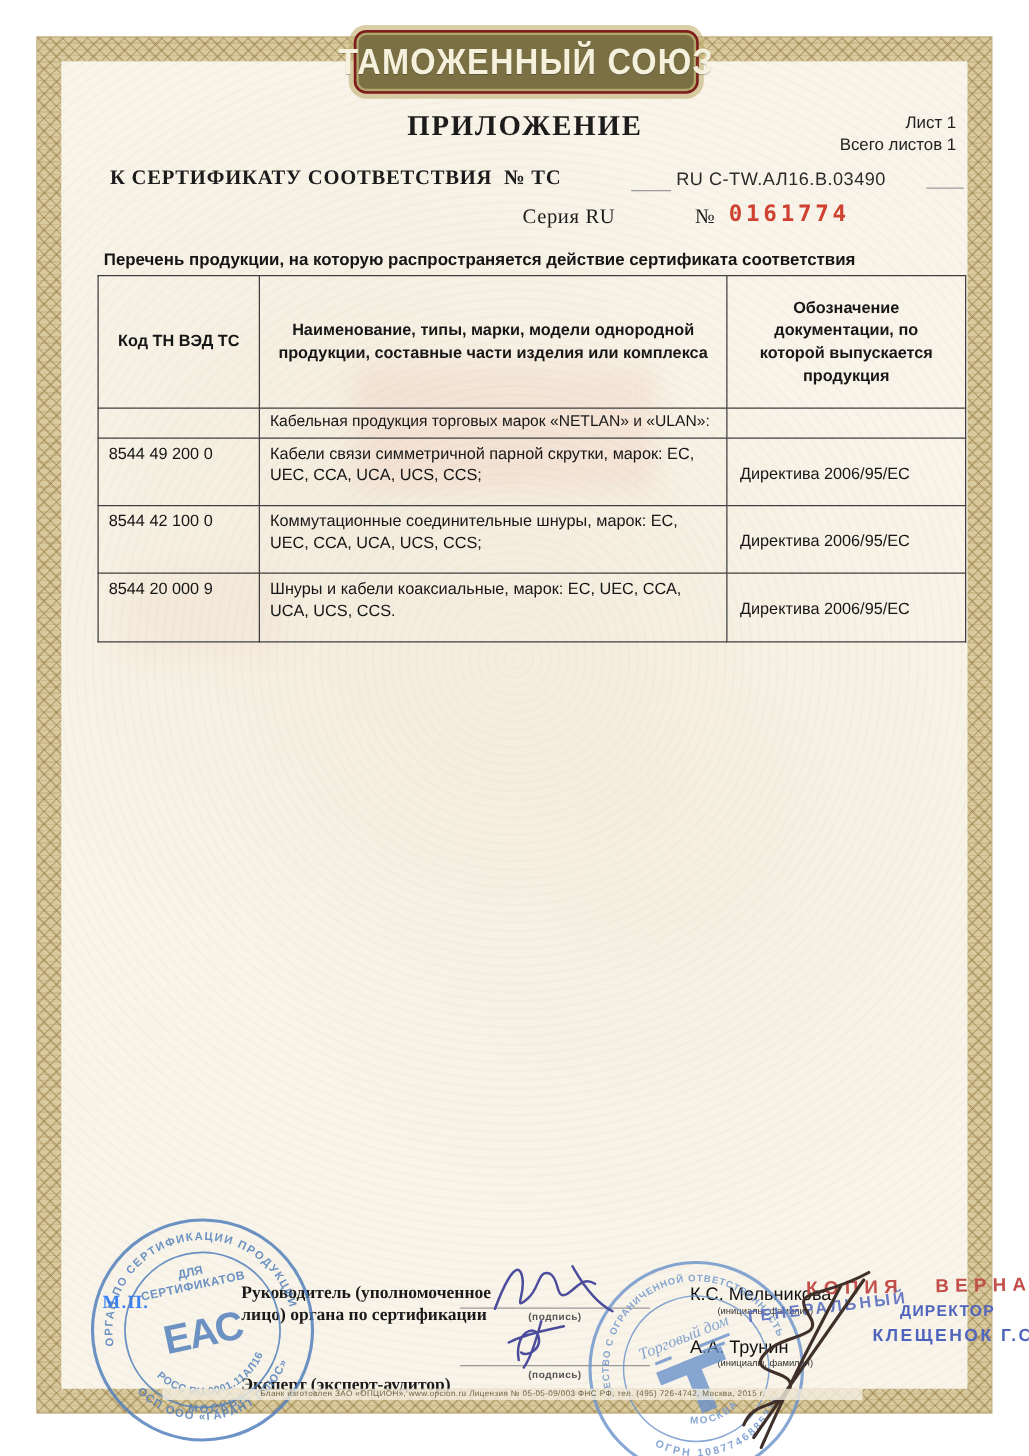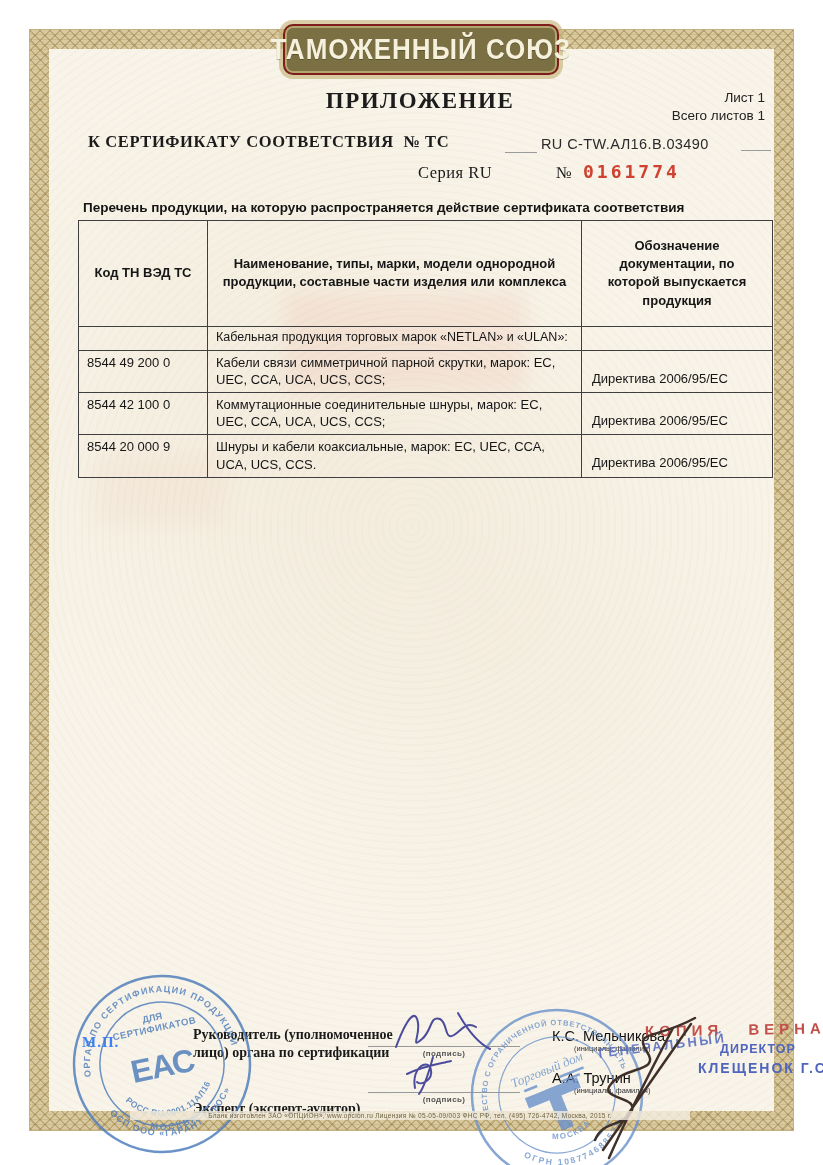--- a/index.html
+++ b/index.html
@@ -55,21 +55,21 @@
   .num-sign{left:556px;top:163px;font-family:"Liberation Serif", serif;font-size:16.5px;color:#1b1b1b;}
   .serial{left:583px;top:161px;font-family:"DejaVu Sans Mono", monospace;font-weight:bold;font-size:18px;
     letter-spacing:3px;color:#cf4130;}
 
   
   .tbl-caption{left:83px;top:200px;width:660px;font-weight:bold;font-size:13.5px;color:#151515;}
   table.products{left:78px;top:220px;width:694px;border-collapse:collapse;table-layout:fixed;position:absolute;}
   table.products th, table.products td{border:1px solid #3f3f3f;color:#161616;background:transparent;}
   table.products th{font-size:13px;font-weight:bold;vertical-align:middle;line-height:1.4;padding:16px 10px;height:72px;}
   td.code{font-size:13px;padding:4px 4px 4px 8px;vertical-align:top;}
-  td.name{font-size:13px;line-height:1.32;padding:3px 6px 4px 8px;vertical-align:top;}
+  td.name{font-size:13px;line-height:1.32;padding:3px 6px 16px 8px;vertical-align:top;}
   td.doc{font-size:13px;padding:20px 6px 4px 10px;vertical-align:top;}
   tr.intro td{font-size:12.5px;padding:2px 6px 3px 8px;height:18px;}
   tr.datarow{height:36px;}
 
   
   .mp{left:82px;top:1034px;font-family:"Liberation Serif", serif;font-weight:bold;font-size:15px;letter-spacing:1px;color:#3b82f6;}
   .role-label{font-family:"Liberation Serif", serif;font-weight:bold;font-size:14px;line-height:1.3;color:#1a1a1a;}
   .role1{left:193px;top:1026px;width:215px;}
   .role2{left:193px;top:1100px;width:230px;}
   .sigline{height:0;border-top:1px solid #999;}

